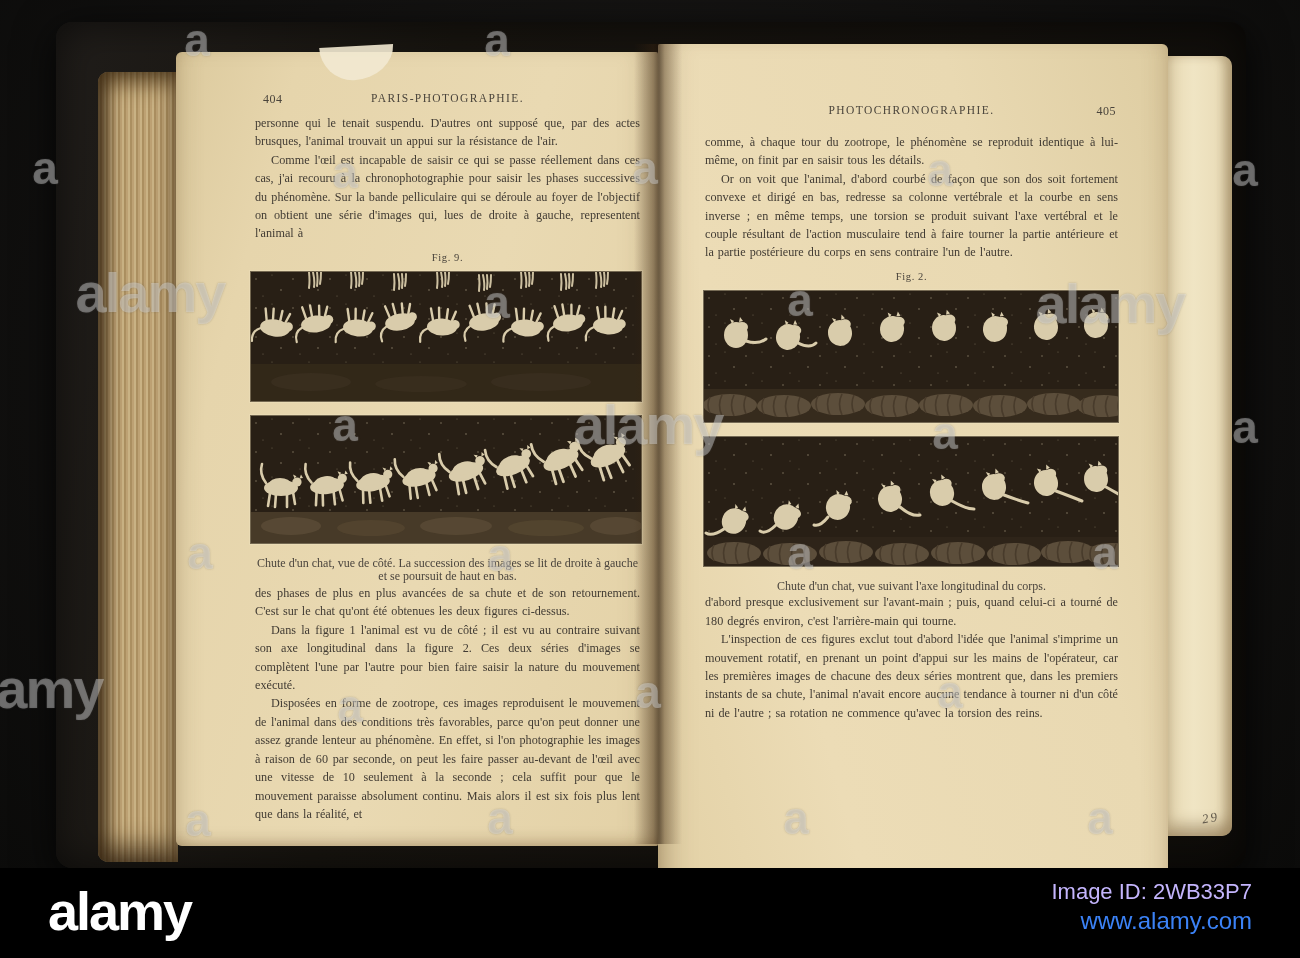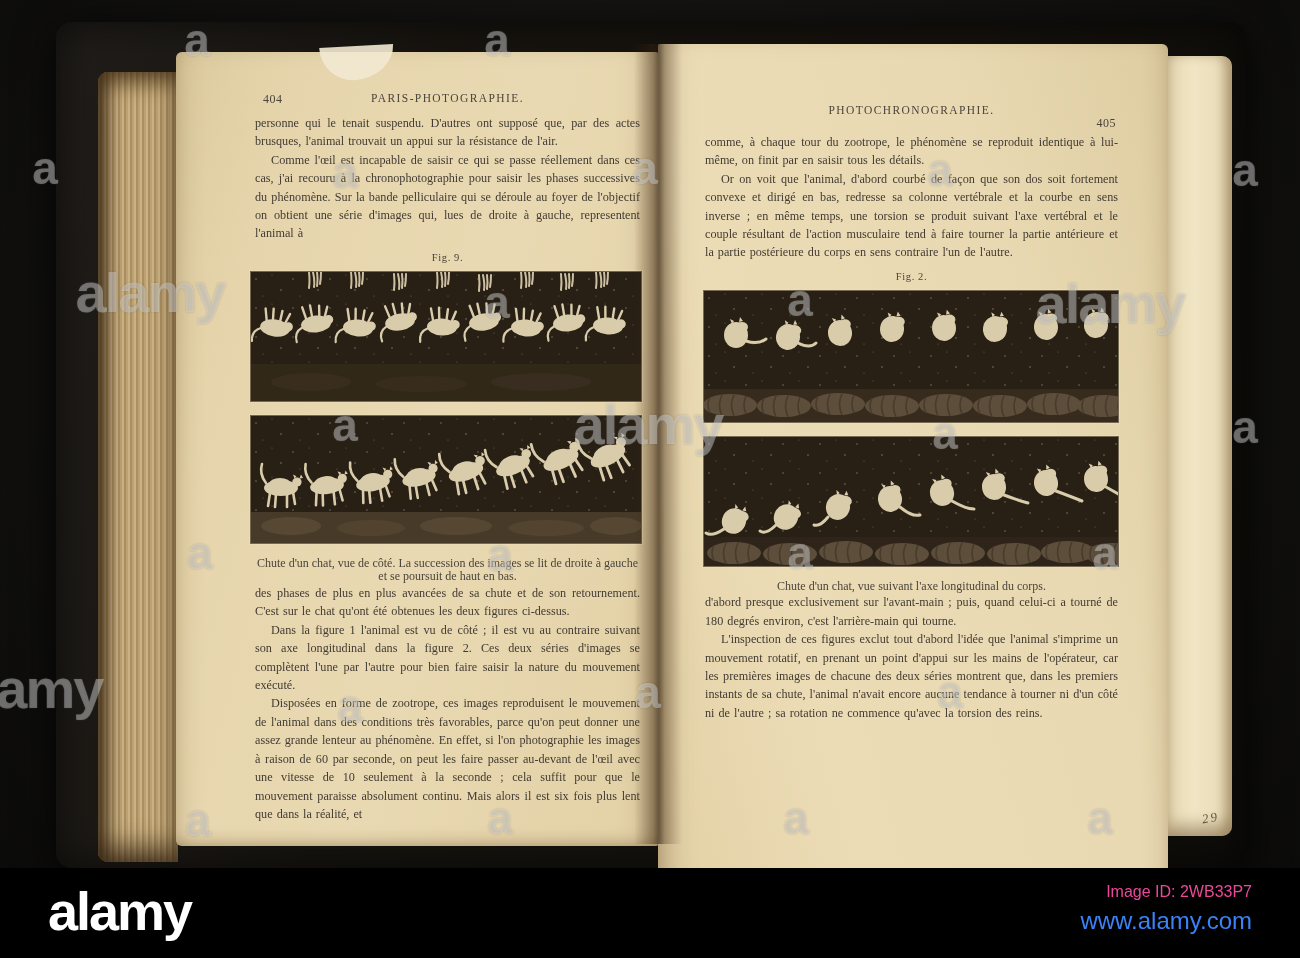--- a/index.html
+++ b/index.html
@@ -48,21 +48,21 @@
   }
   .chip{
     position:absolute;left:320px;top:46px;width:74px;height:34px;
     background:#f2e9d1;border-radius:0 0 55% 45% / 0 0 100% 100%;
     transform:rotate(-3deg);opacity:.9;
   }
   
   .pg-header{position:relative;height:17px;font-size:11.5px;letter-spacing:1.4px;color:#4a443b;}
   .pg-header .num{position:absolute;top:0;font-size:12px;letter-spacing:.5px;}
   .page-left .pg-header .num{left:8px;}
-  .page-right .pg-header .num{right:2px;margin-top:12px;}
+  .page-right .pg-header .num{right:2px;}
   .pg-header .title{position:absolute;left:0;right:0;text-align:center;}
   p.body{margin:0;font-size:12.2px;line-height:18.4px;text-align:justify;word-spacing:1px;color:#413b33;}
   p.body.indent{text-indent:16px;}
   .figlabel{font-size:10.5px;text-align:center;margin:9px 0 8px;color:#4a443c;letter-spacing:.6px;}
   .caption{font-size:12px;line-height:13.6px;text-align:center;color:#4a443d;margin:9px 0 0;}
   .after{margin-top:15px;}
   .strip{display:block;margin:0 0 13px -5px;border:1px solid rgba(22,14,6,.55);box-shadow:0 0 0 1px rgba(240,228,196,.35);}
   .page-right .strip{margin-left:-2px;}
   .handnote{
     position:absolute;left:1202px;top:810px;font-size:13px;font-style:italic;
@@ -80,21 +80,21 @@
   
   .wm-bar{
     position:absolute;left:0;bottom:0;width:1300px;height:90px;background:#000;
     font-family:"Liberation Sans", sans-serif;
   }
   .wm-bar .logo{
     position:absolute;left:48px;top:50%;transform:translateY(-54%);
     color:#fff;font-size:54px;font-weight:700;letter-spacing:-2px;
   }
   .wm-bar .meta{position:absolute;right:48px;top:11px;text-align:right;}
-  .wm-bar .meta .iid{color:#ec4899;font-size:16px;line-height:26px;}
+  .wm-bar .meta .iid{color:#c4b5fd;font-size:22px;line-height:26px;}
   .wm-bar .meta .url{color:#3b82f6;font-size:24px;font-weight:400;line-height:32px;}
 </style>
 </head>
 <body>
 
 <div class="stage">
 
   <svg width="0" height="0" style="position:absolute">
     <defs>
       <g id="catU">

